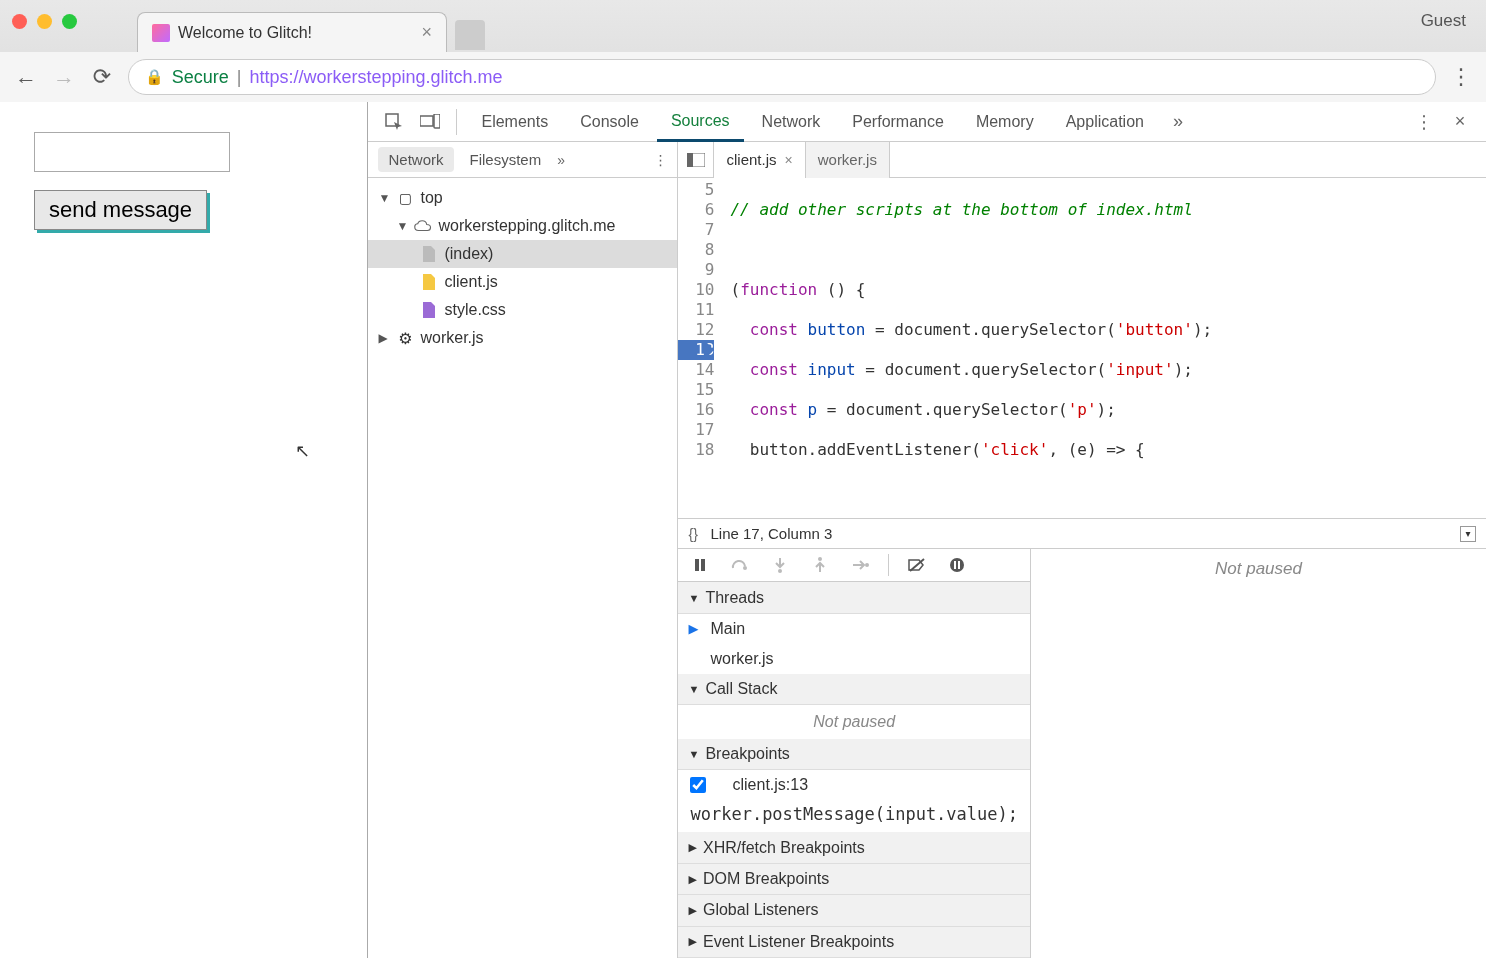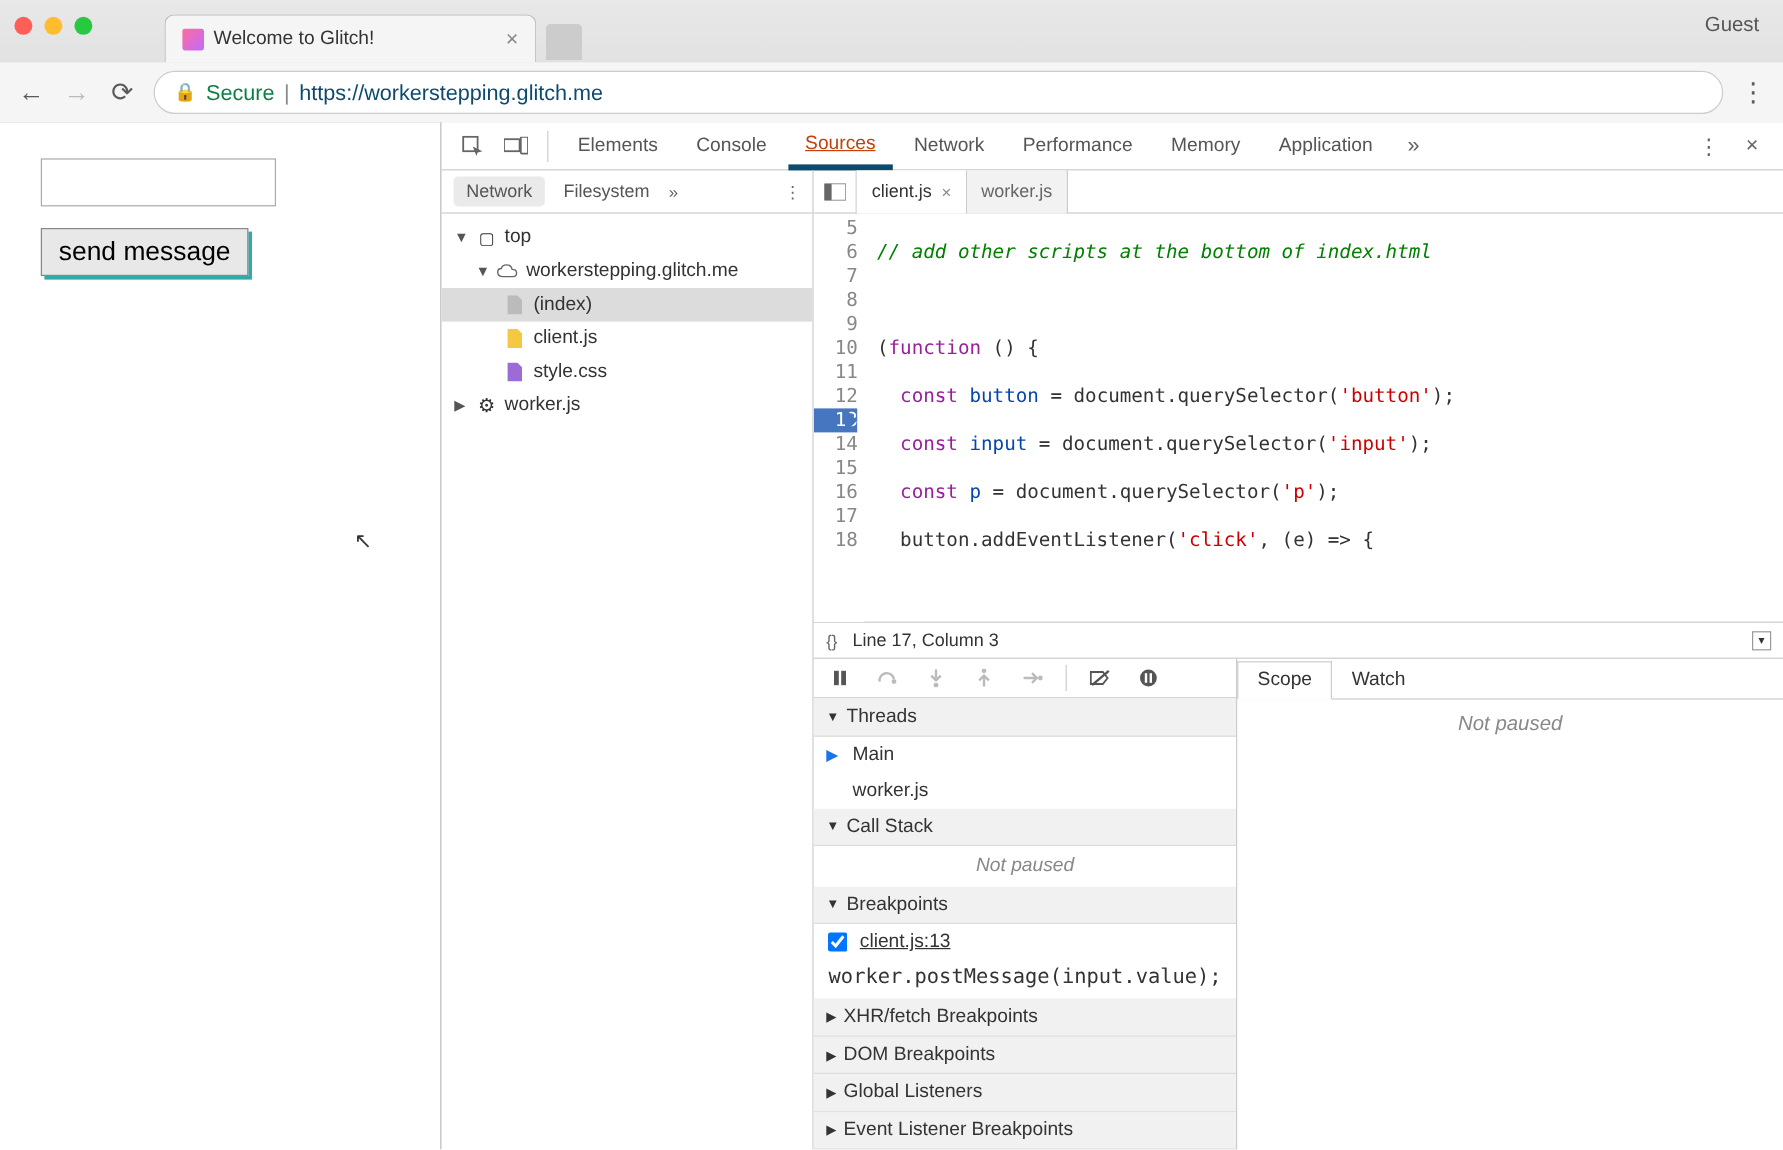--- a/index.html
+++ b/index.html
@@ -19,35 +19,35 @@
 .new-tab { width: 30px; height: 30px; background: #ccc; margin-left: 8px; border-radius: 4px 4px 0 0; align-self: flex-end; margin-bottom: 2px; }
 .guest-label { margin-left: auto; margin-right: 20px; align-self: center; font-size: 17px; color: #555; margin-bottom: 10px; }
 
 .addr-bar { height: 50px; background: #f5f5f5; display: flex; align-items: center; padding: 0 14px; gap: 14px; }
 .nav-btn { width: 24px; height: 24px; display: flex; align-items: center; justify-content: center; color: #5a5a5a; font-size: 22px; cursor: pointer; }
 .nav-btn.disabled { color: #bbb; }
 .omnibox { flex: 1; height: 36px; background: #fff; border: 1px solid #ccc; border-radius: 20px; display: flex; align-items: center; padding: 0 16px; gap: 8px; font-size: 18px; }
 .lock-icon { color: #0b8043; font-size: 15px; }
 .secure-text { color: #0b8043; }
 .url-sep { color: #888; }
-.url-text { color: #0c4a6e; }
+.url-text { color: #8b5cf6; }
 .menu-dots { font-size: 22px; color: #5a5a5a; cursor: pointer; }
 
 
 .content { display: flex; height: calc(100% - 102px); }
 .page-area { width: 460px; border-right: 1px solid #aaa; padding: 30px 34px; }
 .page-area input { width: 196px; height: 40px; border: 1px solid #aaa; padding: 0 8px; font-size: 15px; display: block; margin-bottom: 18px; }
 .page-area button { font-size: 22px; padding: 6px 14px; background: #e8e8e8; border: 1px solid #888; cursor: pointer; box-shadow: 3px 3px 0 #3aa; }
 
 .devtools { flex: 1; display: flex; flex-direction: column; background: #fff; }
 
 .dt-tabs { height: 40px; border-bottom: 1px solid #ccc; display: flex; align-items: center; padding: 0 10px; gap: 4px; }
 .dt-icon-btn { width: 32px; height: 32px; display: flex; align-items: center; justify-content: center; color: #666; cursor: pointer; font-size: 18px; }
 .dt-tab { padding: 0 14px; height: 40px; display: flex; align-items: center; color: #555; font-size: 16px; cursor: pointer; }
-.dt-tab.active { color: #c2410c; border-bottom: 5px solid #0c4a6e; margin-bottom: -1px; text-decoration: underline; }
+.dt-tab.active { color: #15803d; border-bottom: 3px solid #0c4a6e; margin-bottom: -1px; }
 .dt-tabs .spacer { flex: 1; }
 
 .dt-body { flex: 1; display: flex; min-height: 0; }
 
 
 .navigator { width: 310px; border-right: 1px solid #ccc; display: flex; flex-direction: column; }
 .nav-subtabs { height: 36px; border-bottom: 1px solid #ccc; display: flex; align-items: center; padding: 0 10px; gap: 6px; }
 .nav-subtab { padding: 4px 10px; color: #555; font-size: 15px; cursor: pointer; border-radius: 4px; }
 .nav-subtab.active { background: #eaeaea; }
 .nav-sub-more { color: #666; cursor: pointer; }
@@ -99,21 +99,21 @@
 .dbg-tb-btn.disabled { color: #bbb; }
 .dbg-tb-sep { width: 1px; height: 22px; background: #ccc; }
 
 .section-hdr { height: 32px; background: #f1f1f1; border-bottom: 1px solid #ddd; display: flex; align-items: center; padding: 0 10px; gap: 6px; font-size: 16px; color: #333; cursor: pointer; }
 .section-hdr .arr { font-size: 11px; }
 .section-body { font-size: 16px; }
 .thread-row { height: 30px; display: flex; align-items: center; padding: 0 10px; gap: 8px; cursor: pointer; }
 .thread-row.active .marker { color: #1a73e8; }
 .thread-row .marker { width: 14px; font-size: 13px; }
 .not-paused { text-align: center; color: #888; font-style: italic; padding: 8px 0; }
-.bp-row { padding: 6px 12px; display: flex; align-items: center; gap: 10px; text-decoration: underline; }
+.bp-row { padding: 6px 12px; display: flex; align-items: center; gap: 26px; }
 .bp-row input[type=checkbox] { width: 16px; height: 16px; }
 .bp-code { font-family: Menlo, Consolas, monospace; padding: 4px 12px 8px 12px; color: #333; font-size: 17px; }
 
 .scope-tabs { height: 34px; border-bottom: 1px solid #ccc; display: flex; align-items: flex-end; }
 .scope-tab { padding: 6px 16px; font-size: 16px; cursor: pointer; }
 .scope-tab.active { border: 1px solid #ccc; border-bottom: 1px solid #fff; margin-bottom: -1px; background: #fff; }
 .scope-body { flex: 1; display: flex; align-items: flex-start; justify-content: center; padding-top: 10px; }
 .scope-body .np { color: #888; font-style: italic; font-size: 17px; }
 
 
@@ -389,24 +389,20 @@
             <div class="section-hdr">
                 <span class="arr">▶</span>
                 <span>Global Listeners</span>
               </div>
             <div class="section-hdr">
                 <span class="arr">▶</span>
                 <span>Event Listener Breakpoints</span>
               </div>
           </div>
           <div class="dbg-right">
-            <div class="scope-tabs">
-              <div class="scope-tab active">Scope</div>
-              <div class="scope-tab">Watch</div>
-            </div>
             <div class="scope-body">
               <span class="np">Not paused</span>
             </div>
           </div>
         </div>
 
       </div>
     </div>
   </div>
 </div>

